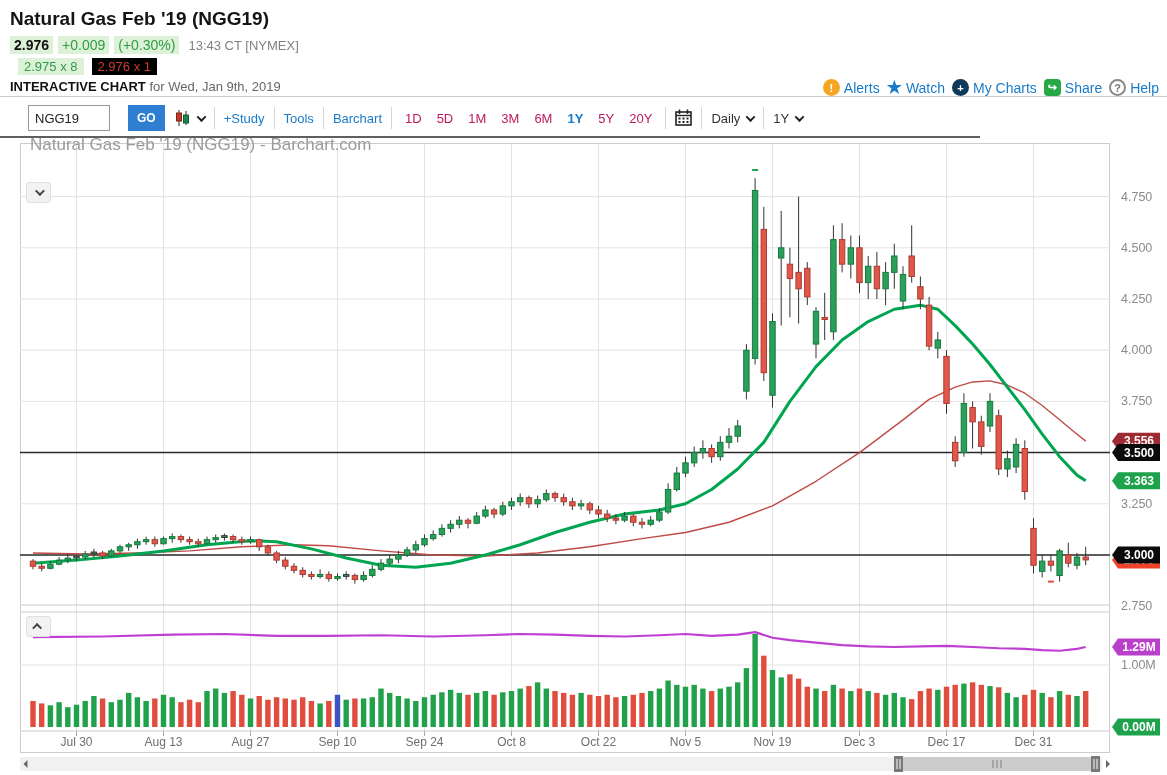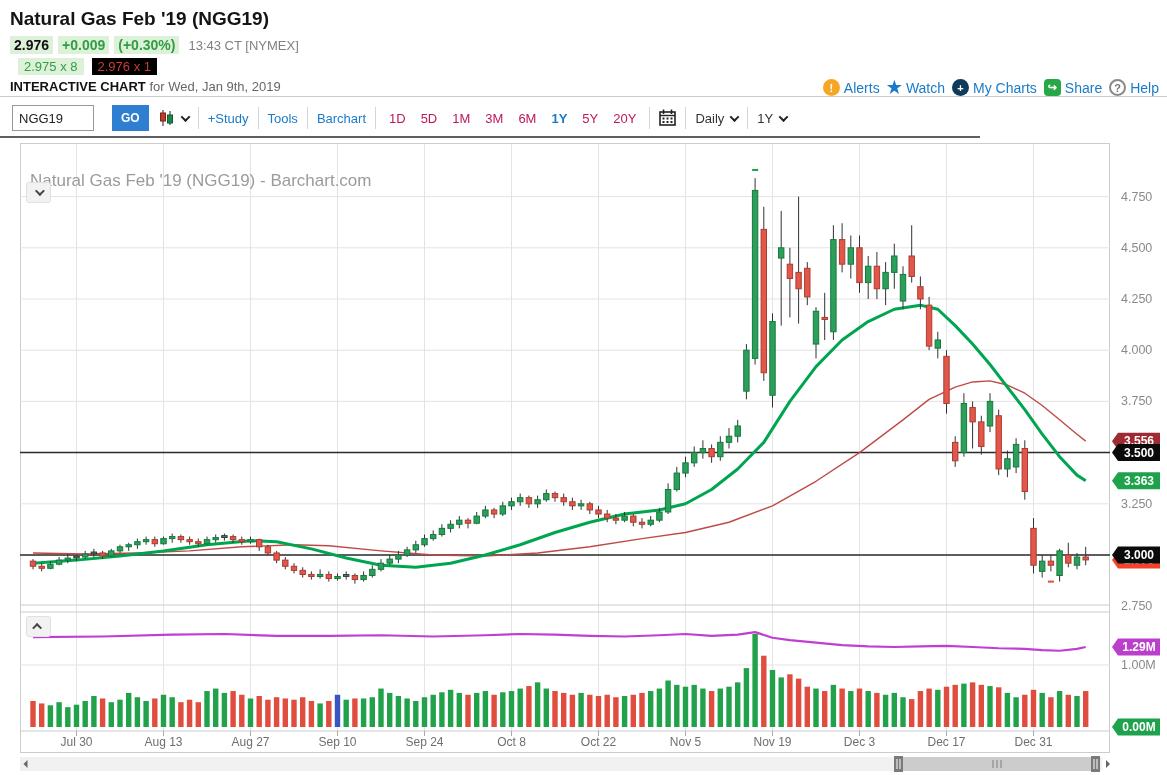--- a/index.html
+++ b/index.html
@@ -4,61 +4,61 @@
 <style>
   * { margin:0; padding:0; box-sizing:border-box; }
   html,body { width:1167px; height:775px; background:#fff; overflow:hidden;
               font-family:"Liberation Sans", sans-serif; position:relative; }
 
   
   .hdr-title { position:absolute; top:8px; left:10px; font-size:19px; font-weight:bold; color:#141414; }
   .quote-row { position:absolute; top:36px; left:10px; font-size:14px; display:flex; align-items:center; gap:5px; }
   .chip-green { background:#ddf0d8; padding:1px 4px; }
   .q-last { font-weight:bold; color:#111; }
-  .q-chg { color:#2f9e44; font-weight:bold; }
+  .q-chg { color:#2f9e44; font-weight:normal; }
   .q-time { color:#808080; font-size:13px; margin-left:4px; font-weight:normal; }
   .ba-row { position:absolute; top:58px; left:10px; font-size:13px; display:flex; gap:8px;padding-left:8px; }
   .bid-chip { background:#ddf0d8; color:#2f9e44; padding:1px 6px; }
   .ask-chip { background:#000000; color:#cc3a36; padding:1px 6px; }
   .ic-row { position:absolute; top:79px; left:10px; font-size:13px; color:#666; }
   .ic-row b { color:#111; }
   .hdr-divider { position:absolute; top:96px; left:0; width:1167px; border-top:1px solid #ccc; }
   .hdr-links { position:absolute; top:77px; right:8px; display:flex; align-items:center; gap:7px; font-size:14px; }
   .hdr-link { color:#1a7bc9; display:flex; align-items:center; gap:4px; cursor:pointer; }
   .ci { width:17px; height:17px; border-radius:50%; display:inline-flex; align-items:center; justify-content:center;
         color:#fff; font-size:11px; font-weight:bold; }
   .ci-alert { background:#f5a623; }
   .ci-star  { color:#1a7bc9; font-size:17px; width:auto; height:auto; }
   .ci-plus  { background:#0e3a5c; }
   .ci-share { background:#27a745; border-radius:4px; font-size:11px; }
   .ci-help  { border:2px solid #888; color:#777; background:#fff; font-size:11px; }
 
   
   .toolbar { position:absolute; top:100px; left:0; width:980px; height:38px; display:flex; align-items:center;
-             padding:0 12px; border-bottom:2px solid #5f5f5f; font-size:13px; color:#333; }
+             padding:0 28px; border-bottom:2px solid #5f5f5f; font-size:13px; color:#333; }
   .tb-sep { width:1px; height:22px; background:#d5d5d5; margin:0 9px; }
   .tb-input { width:82px; height:26px; border:1px solid #999; padding:2px 6px; font-size:13px; color:#222;
               font-family:"Liberation Sans",sans-serif; }
   .tb-go { height:26px; background:#2e7fd2; color:#fff; border:none; font-weight:bold; font-size:12px;
            padding:0 9px; margin-left:18px; cursor:pointer; }
   .tb-link { color:#1a7bc9; cursor:pointer; }
   .ranges { display:flex; gap:15px; margin:0 4px; }
   .rng { color:#be185d; cursor:pointer; }
   .rng.sel { color:#1a7bc9; font-weight:bold; }
   .chev { display:inline-block; width:7px; height:7px; border-right:2px solid #222; border-bottom:2px solid #222;
           transform:rotate(45deg) translate(-1px,-1px); margin-left:7px; }
   .tb-right { margin-left:auto; display:flex; align-items:center; }
   .hamburger { width:20px; display:flex; flex-direction:column; gap:3px; cursor:pointer; }
   .hamburger div { height:3px; background:#2d2d2d; }
   .expand-arrow { font-size:17px; color:#2d2d2d; font-weight:bold; margin:0 14px 0 6px; cursor:pointer; }
   .tb-dd { display:flex; align-items:center; cursor:pointer; color:#333; }
 
   
   .chart-border { position:absolute; left:20px; top:143px; width:1090px; height:610px; border:1px solid #ccc; }
-  .chart-title { position:absolute; left:30px; top:135px; font-size:17px; color:#9b9b9b;margin-top:36px; }
+  .chart-title { position:absolute; left:30px; top:135px; font-size:17px; color:#9b9b9b; }
   .panel-btn { position:absolute; left:26px; width:25px; height:21px; background:#f2f2f2; border:1px solid #e0e0e0;
                border-radius:3px; display:flex; align-items:center; justify-content:center; cursor:pointer; }
   .pb-main { top:182px; } .pb-vol { top:616px; }
   .pchev { width:7px; height:7px; border-right:2px solid #444; border-bottom:2px solid #444; }
   .pchev.down { transform:rotate(45deg) translateY(-2px); }
   .pchev.up { transform:rotate(-135deg) translateY(-2px); }
   svg text { font-family:"Liberation Sans",sans-serif; }
 </style>
 </head>
 <body>

